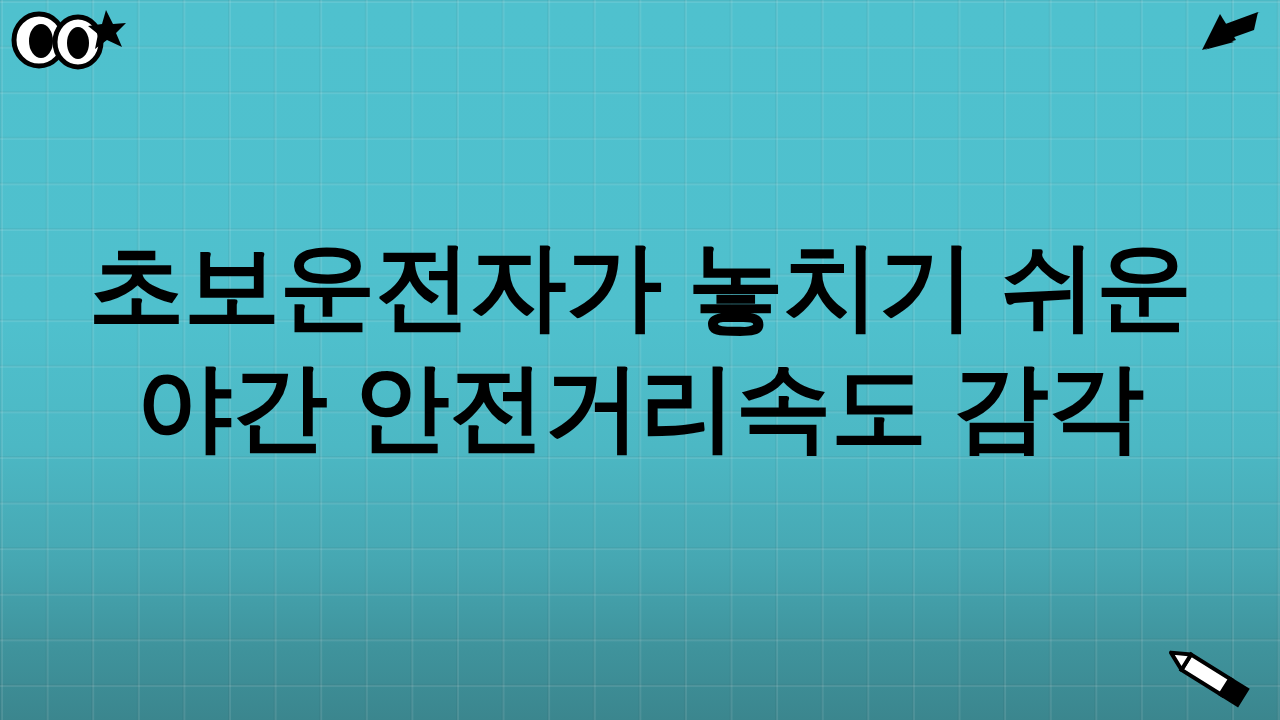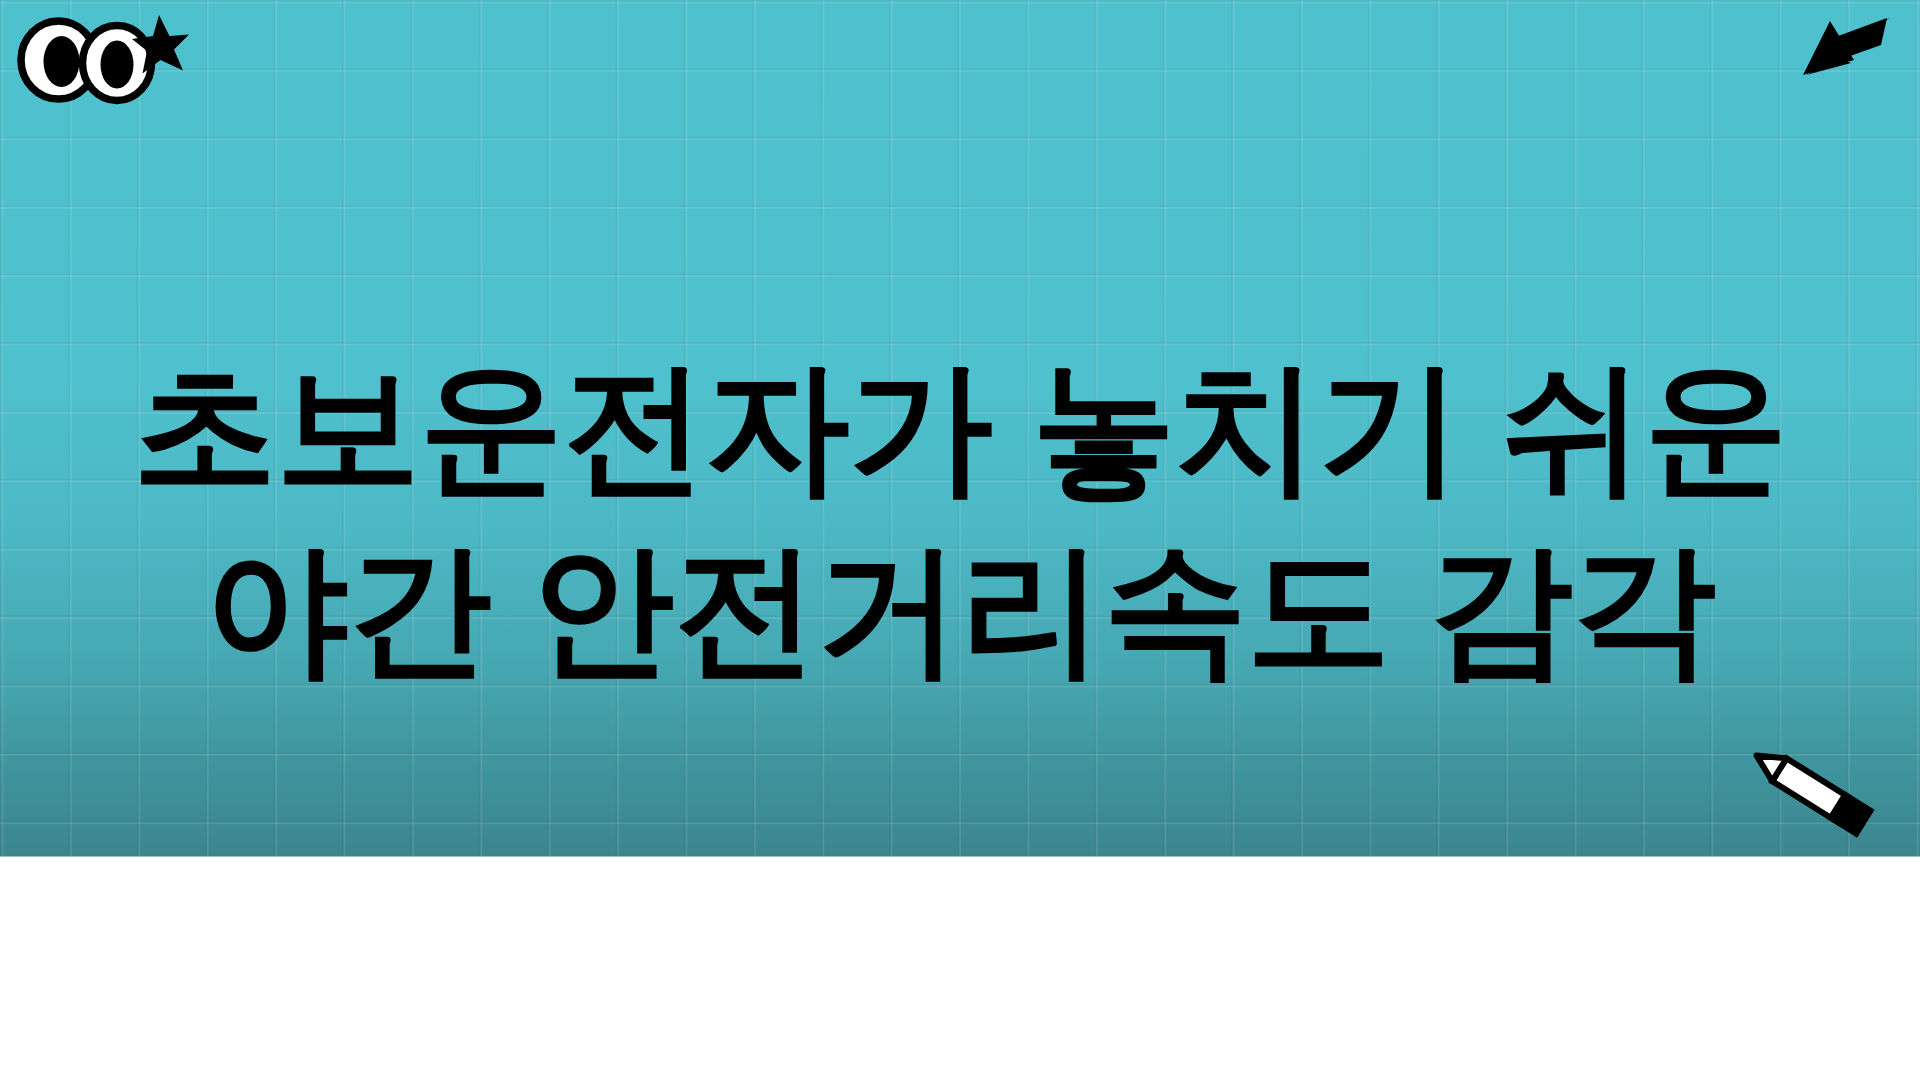--- a/index.html
+++ b/index.html
@@ -11,21 +11,21 @@
   }
 
   body {
     font-family: "Liberation Sans", "DejaVu Sans", sans-serif;
   }
 
   
   #card {
     position: relative;
     width: 1280px;
-    height: 571px;
+    height: 720px;
     background:
       linear-gradient(180deg,
         #4fc1ce 0%,
         #4fc0cd 45%,
         #4cb8c4 62%,
         #46a7b2 78%,
         #3f939c 90%,
         #3b868e 100%);
     overflow: hidden;
   }

